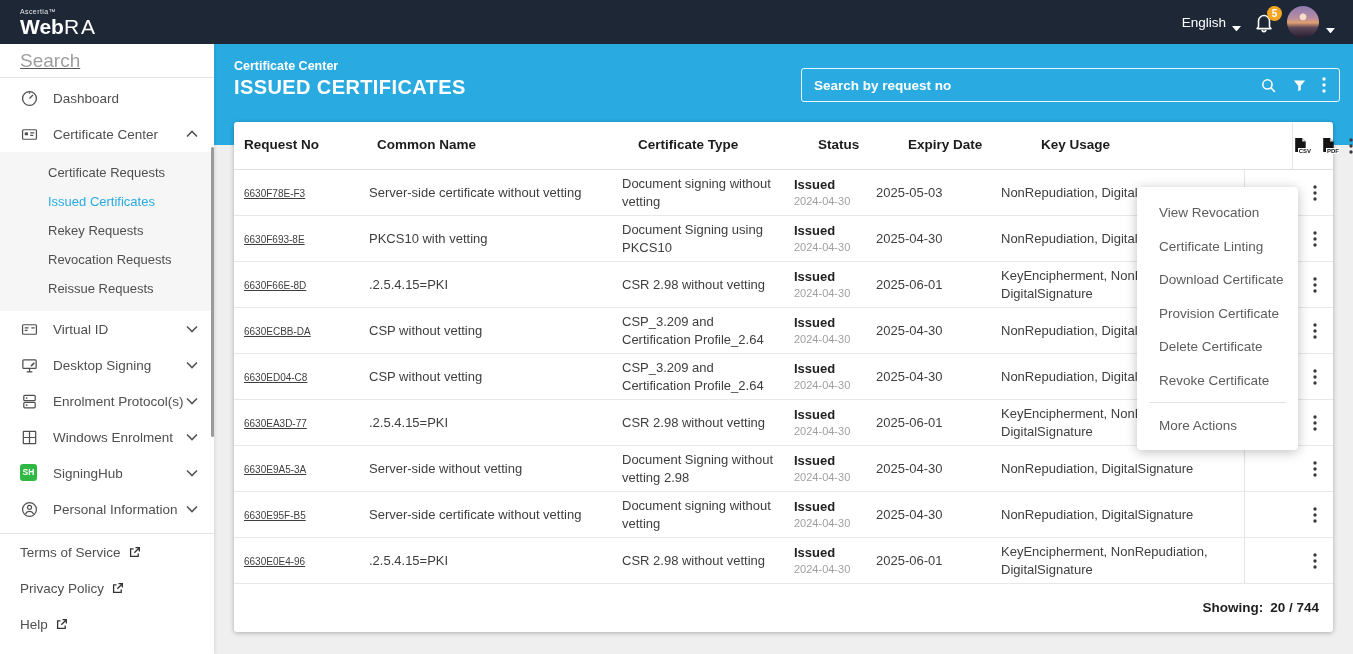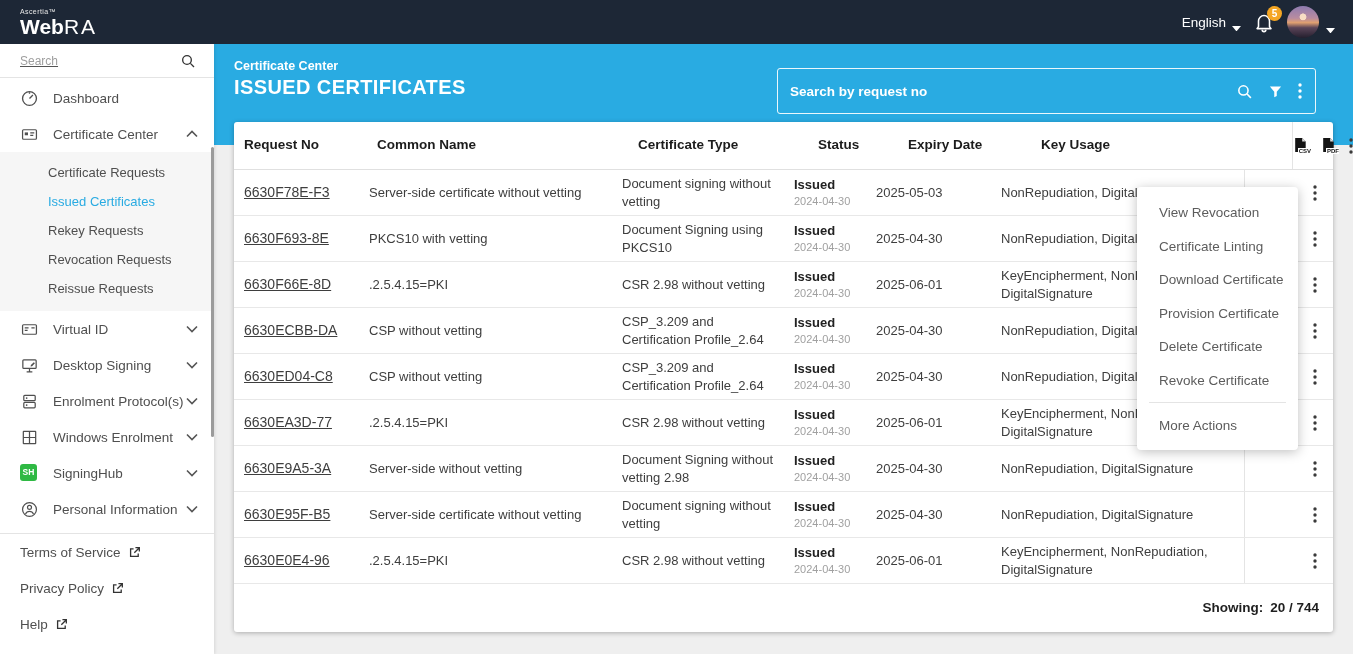--- a/index.html
+++ b/index.html
@@ -27,21 +27,21 @@
   .avatar { width:32px; height:32px; border-radius:50%;
     background:
       radial-gradient(circle at 50% 34%, rgba(255,230,200,.9) 0 12%, rgba(255,255,255,0) 14%),
       linear-gradient(180deg,#8e7bb0 0%,#b88ca0 38%,#e0a070 52%,#5a4458 68%,#241f2e 100%); }
 
   
   .sidebar { position:absolute; left:0; top:44px; width:214px; bottom:0; background:#fff;
     box-shadow:1px 0 3px rgba(0,0,0,.10); z-index:40; }
   .side-search { height:34px; display:flex; align-items:center; padding:0 18px 0 20px;
     border-bottom:1px solid #e4e4e4; }
-  .side-search input { flex:1; border:none; outline:none; font-size:12px; color:#555;
+  .side-search input { flex:1; border:none; outline:none; font-size:19px; color:#555;
     font-family:"Liberation Sans", sans-serif; background:transparent;text-decoration:underline; }
   .side-search input::placeholder { color:#9e9e9e; }
   .side-search svg { width:16px; height:16px; color:#333; }
   .snav { padding-top:2px; }
   .snav-item { height:36px; display:flex; align-items:center; padding:0 16px 0 20px;
     cursor:pointer; color:#4f4f4f; }
   .snav-item .icon { width:19px; height:19px; margin-right:14px; color:#4f4f4f; flex:none; }
   .snav-item .icon svg { width:19px; height:19px; }
   .snav-item .lbl { font-size:13.5px; flex:1; white-space:nowrap; }
   .snav-item .chev { width:12px; height:8px; color:#555; flex:none; }
@@ -58,41 +58,41 @@
   .sfoot-item svg { width:13px; height:13px; color:#333; }
   .side-scrollthumb { position:absolute; right:0; top:103px; width:3px; height:290px;
     background:#9b9b9b; border-radius:2px; }
 
   
   .main { position:absolute; left:214px; top:44px; width:1139px; height:610px; }
   .cyan-band { position:absolute; left:0; top:0; width:100%; height:101px; background:#29abe2; }
   .titles { position:absolute; left:20px; top:15px; color:#fff; }
   .titles .crumb { font-size:12.5px; font-weight:600; margin-bottom:3px; }
   .titles .pagetitle { font-size:20px; font-weight:700; letter-spacing:.4px; }
-  .hsearch { position:absolute; left:563px; top:24px; width:539px; height:46px;
+  .hsearch { position:absolute; left:587px; top:24px; width:539px; height:34px;
     border:1px solid rgba(255,255,255,.9); border-radius:3px; display:flex; align-items:center; }
   .hsearch input { flex:1; background:transparent; border:none; outline:none; color:#fff;
     font-size:13.5px; font-weight:700; padding-left:12px;
     font-family:"Liberation Sans", sans-serif; }
   .hsearch input::placeholder { color:#fff; opacity:1; }
   .hsearch .hicons { display:flex; align-items:center; gap:15px; padding-right:13px; color:#fff; }
   .hsearch .hicons svg { display:block; cursor:pointer; }
 
   
   .card { position:absolute; left:20px; top:78px; width:1099px; height:510px; background:#fff;
     border-radius:3px; box-shadow:0 1px 5px rgba(0,0,0,.28); }
   .trow { display:grid; grid-template-columns:125px 253px 172px 82px 125px 243px 1fr;
     padding-left:10px; align-items:center; }
   .thead { height:48px; border-bottom:1px solid #e0e0e0; font-size:13.5px; font-weight:700;
     color:#1c1c1c;gap:8px; }
   .thead .cell { padding-right:10px; }
   .tbody .trow { height:46px; border-bottom:1px solid #e8e8e8; font-size:13px; color:#3e3e3e; }
   .cell { line-height:1.35; }
   .cell.c-type, .cell.c-keyusage, .cell.c-common { padding-right:14px; }
-  .reqlink { color:#3e3e3e; text-decoration:underline; cursor:pointer; font-size:14px; }
+  .reqlink { color:#3e3e3e; text-decoration:underline; cursor:pointer; font-size:10px; }
   .status-main { font-weight:700; font-size:13px; color:#222; }
   .status-date { font-size:11px; color:#a0a0a0; margin-top:1px; }
   .c-actions { border-left:1px solid #e4e4e4; height:100%; display:flex; align-items:center;
     justify-content:flex-end; padding-right:16px; gap:12px; }
   .kebab { width:4px; height:16px; color:#3a3a3a; cursor:pointer; }
   .kebab svg { display:block; width:4px; height:16px; }
   .file-ic { position:relative; width:16px; height:17px; cursor:pointer; }
   .file-ic svg { width:14px; height:16px; color:#141414; }
   .file-ic .flabel { position:absolute; right:-2px; bottom:0; font-size:6px; font-weight:700;
     color:#141414; background:#fff; line-height:1; padding-left:1px; }

